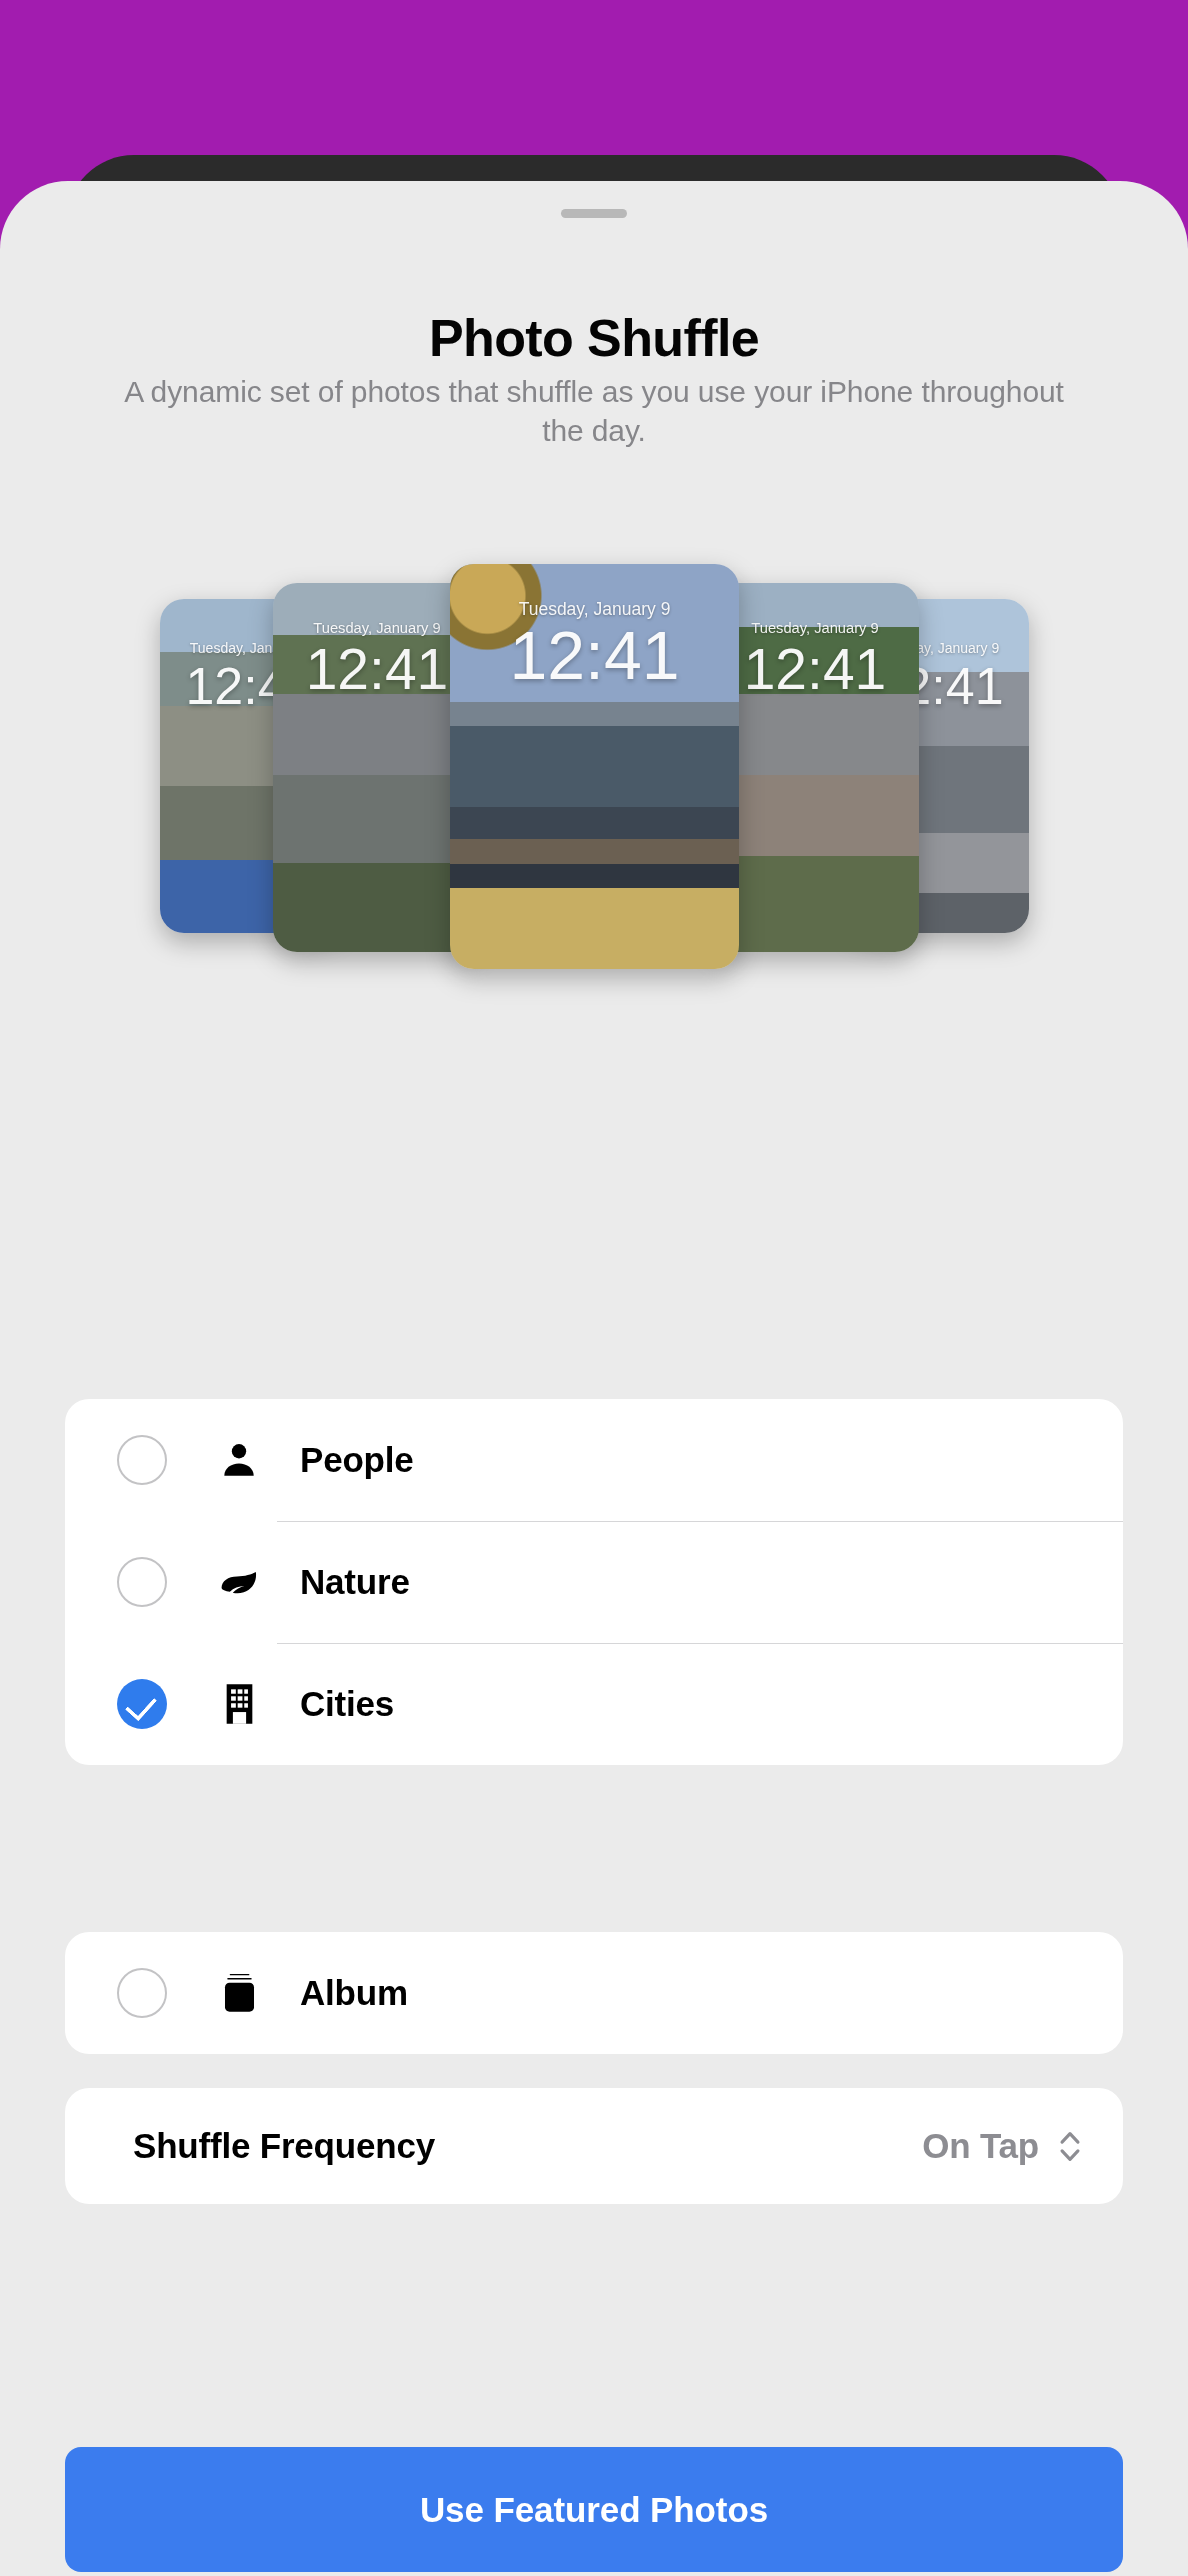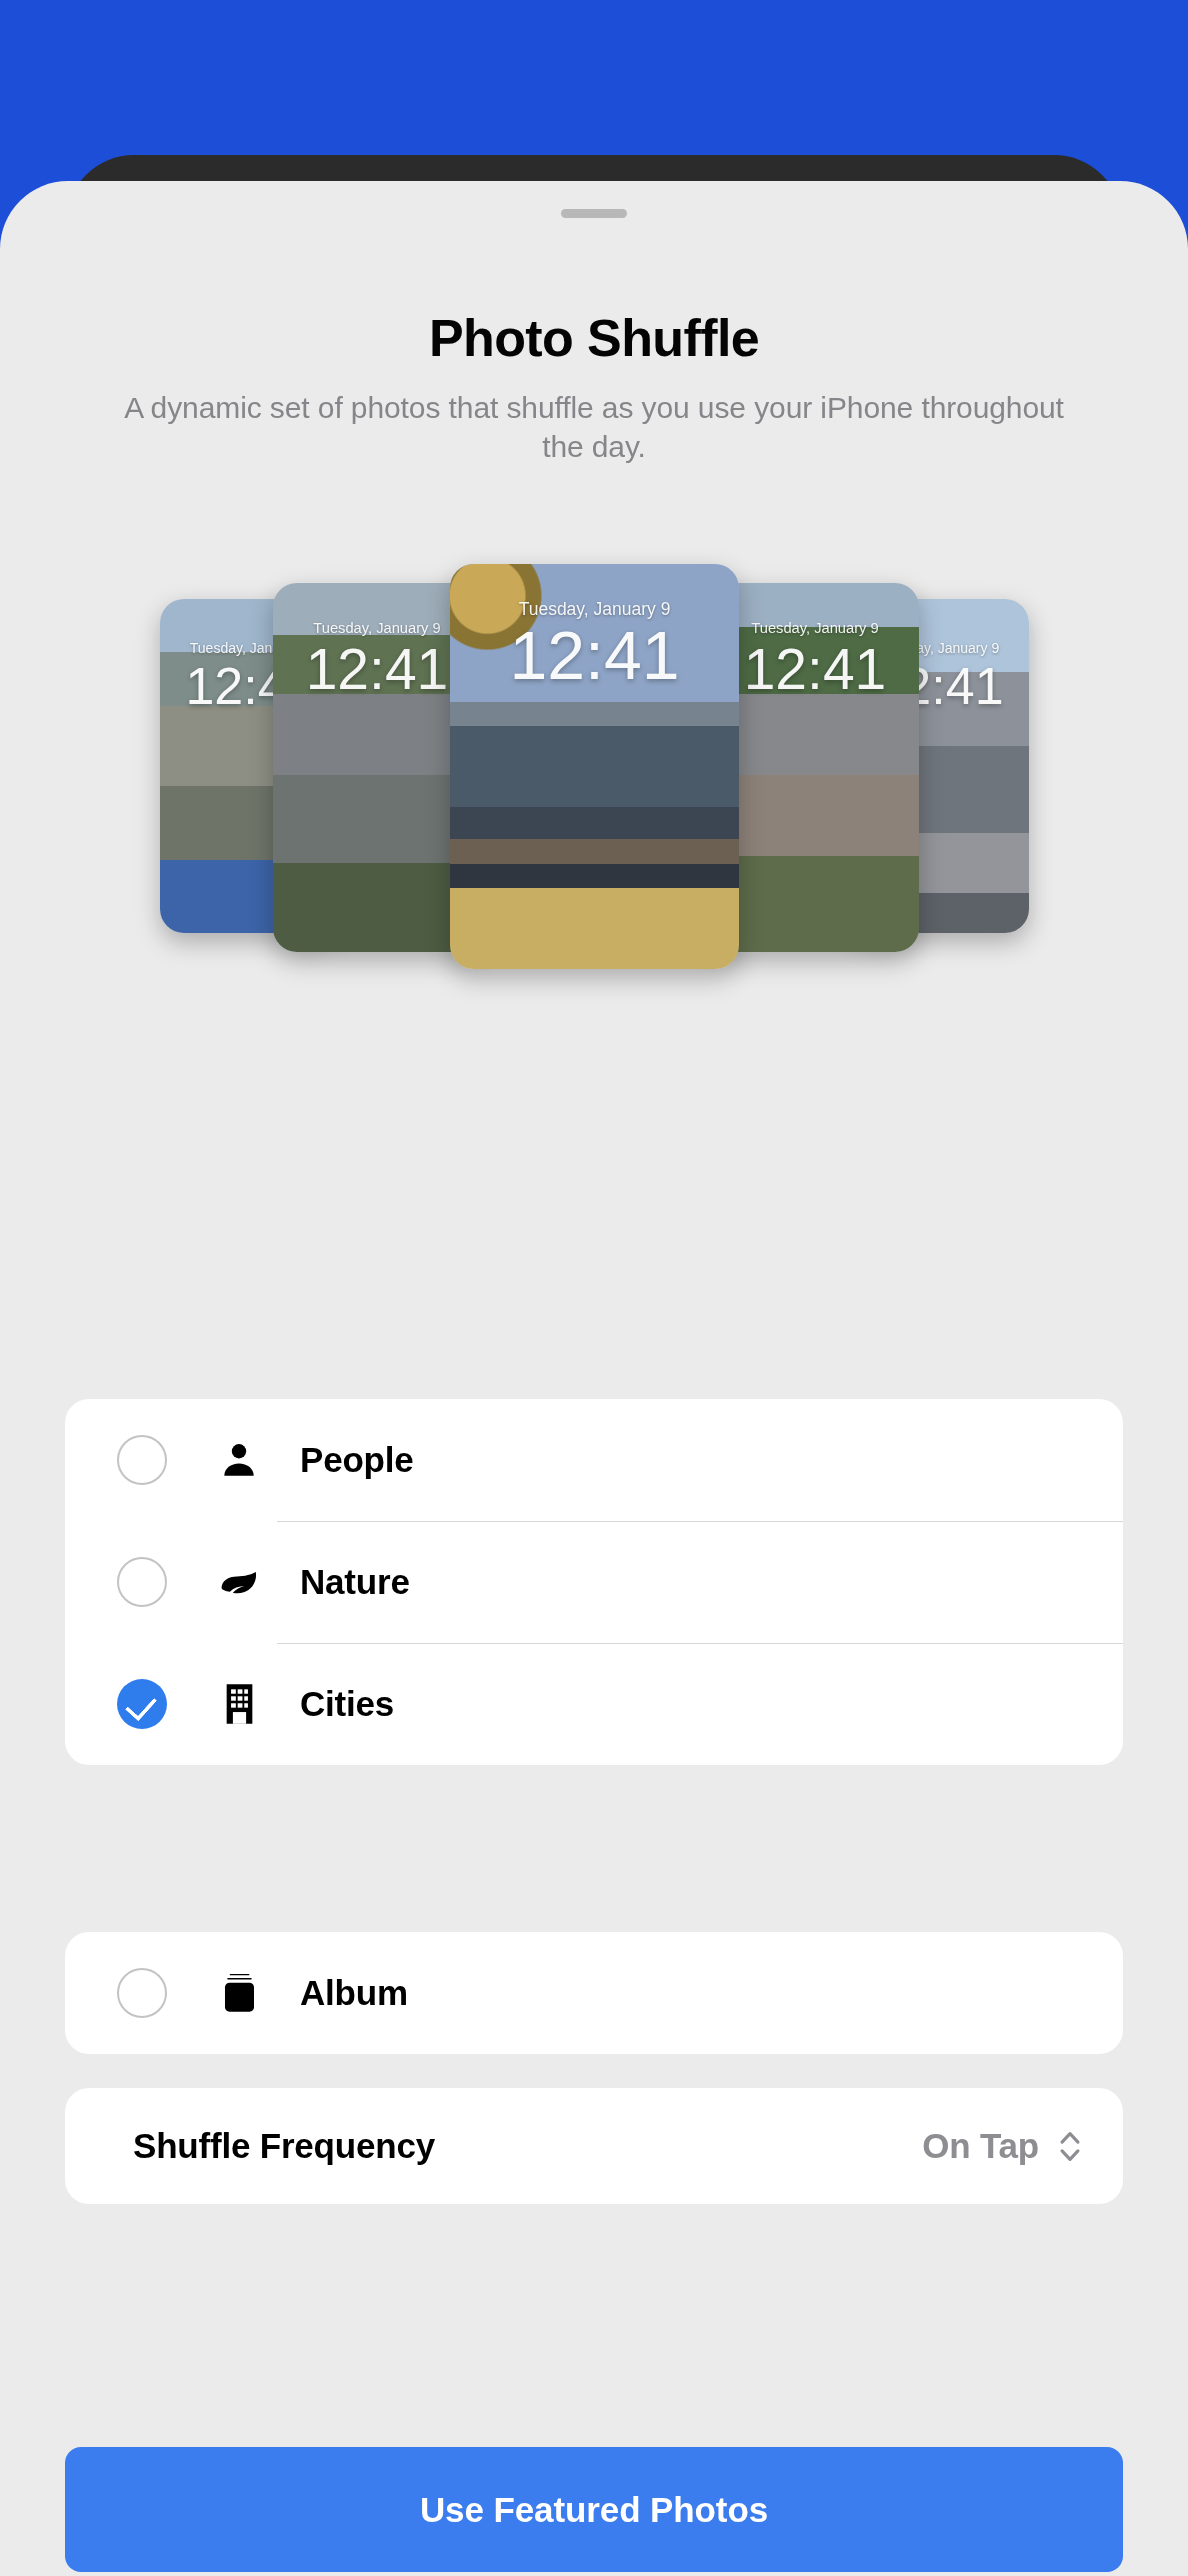--- a/index.html
+++ b/index.html
@@ -5,21 +5,21 @@
   * { margin:0; padding:0; box-sizing:border-box; }
   html, body {
     width:1188px; height:2576px;
     background:#000;
     font-family:"Liberation Sans", sans-serif;
     overflow:hidden;
   }
   #screen {
     position:relative;
     width:1188px; height:2208px;
-    background:#1d4ed8;
+    background:#a21caf;
   }
 
   
   .bezel {
     position:absolute;
     left:66px; top:155px;
     width:1056px; height:2421px;
     border-radius:68px 68px 0 0;
     background:#2b2b2b;
   }
@@ -43,21 +43,21 @@
     background:#b8b8b8;
   }
 
   
   .header { position:absolute; left:0; top:129px; width:100%; text-align:center; }
   .title {
     font-size:52px; font-weight:bold; color:#040404;
     letter-spacing:-0.6px; line-height:1.1;
   }
   .subtitle {
-    margin:22px auto 0;
+    margin:6px auto 0;
     width:986px;
     font-size:30px; color:#86868a;
     line-height:1.28; letter-spacing:-0.1px;
   }
 
   
   .carousel {
     position:absolute;
     left:0; top:376px;
     width:1188px; height:424px;

